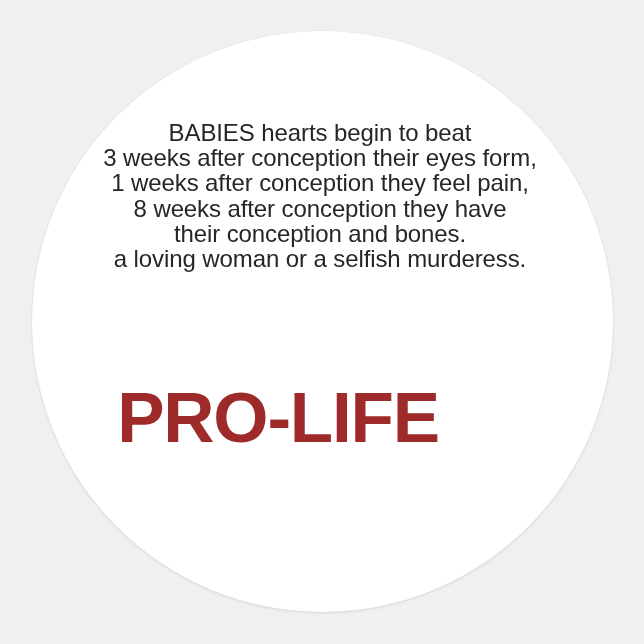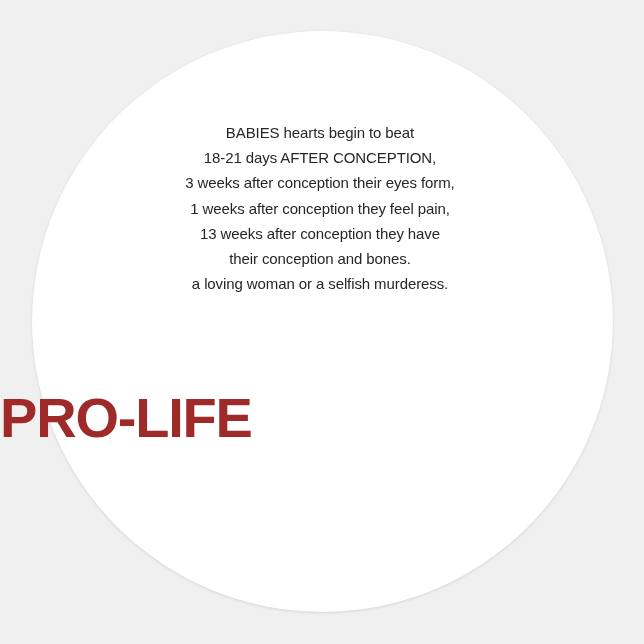--- a/index.html
+++ b/index.html
@@ -47,61 +47,61 @@
   }
 
   #body-copy {
     position: absolute;
     left: 0;
     top: 120px;
     width: 640px;
     text-align: center;
     color: #262626;
     font-family: "Liberation Sans", sans-serif;
-    font-size: 15px;
+    font-size: 24px;
     line-height: 25.2px;
     font-weight: 400;
     letter-spacing: -0.1px;
     -webkit-font-smoothing: antialiased;
   }
 
   #body-copy .copy-line {
     display: block;
     white-space: nowrap;
   }
 
   #headline {
     position: absolute;
     left: 0;
     top: 376px;
     width: 556px;
+    text-align: center;
     color: #9e2a2a;
     font-family: "Liberation Sans", sans-serif;
-    font-size: 56px;
+    font-size: 71px;
     line-height: 83px;
     font-weight: bold;
     letter-spacing: -1.2px;
     white-space: nowrap;
   }
 </style>
 </head>
 <body>
 
 <div id="sticker-canvas">
 
   <div id="sticker-circle"></div>
 
   <div id="sticker-content">
 
     <div id="body-copy">
       <span class="copy-line">BABIES hearts begin to beat</span>
-      <span class="copy-line">18-21 days AFTER CONCEPTION,</span>
       <span class="copy-line">3 weeks after conception their eyes form,</span>
       <span class="copy-line">1 weeks after conception they feel pain,</span>
-      <span class="copy-line">13 weeks after conception they have</span>
+      <span class="copy-line">8 weeks after conception they have</span>
       <span class="copy-line">their conception and bones.</span>
       <span class="copy-line">a loving woman or a selfish murderess.</span>
     </div>
 
     <div id="headline">PRO-LIFE</div>
 
   </div>
 
 </div>
 

